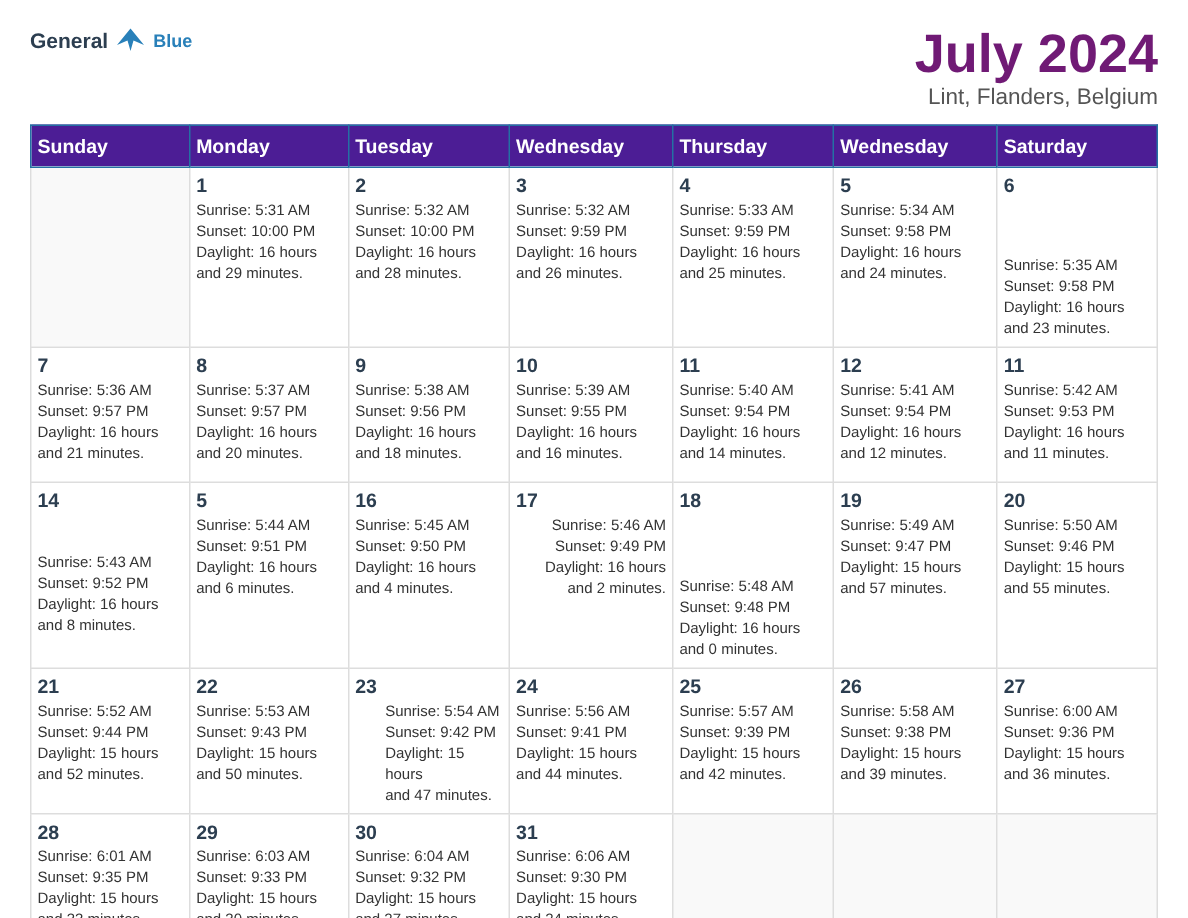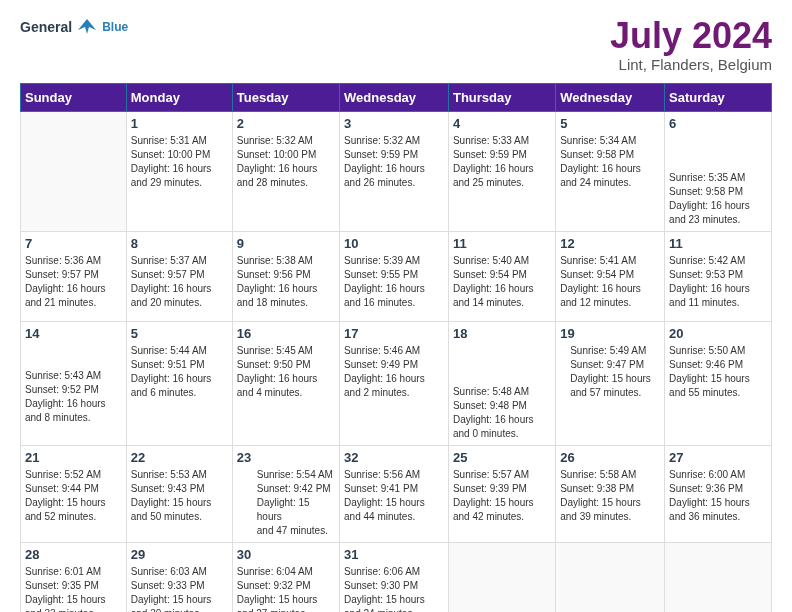--- a/index.html
+++ b/index.html
@@ -239,35 +239,35 @@
         </td>
         <td>
           <span class="day-num">16</span>
           <div class="day-info" style="white-space: pre-line;">Sunrise: 5:45 AM
 Sunset: 9:50 PM
 Daylight: 16 hours
 and 4 minutes.</div>
         </td>
         <td>
           <span class="day-num">17</span>
-          <div class="day-info" style="white-space: pre-line;">Sunrise: 5:46 AM
+          <div class="day-info" style="white-space: pre-line; text-align: right;">Sunrise: 5:46 AM
 Sunset: 9:49 PM
 Daylight: 16 hours
 and 2 minutes.</div>
         </td>
         <td>
           <span class="day-num">18</span>
           <div class="day-info" style="white-space: pre-line; margin-top: 44px;">Sunrise: 5:48 AM
 Sunset: 9:48 PM
 Daylight: 16 hours
 and 0 minutes.</div>
         </td>
         <td>
           <span class="day-num">19</span>
-          <div class="day-info" style="white-space: pre-line; margin-left: 10px;">Sunrise: 5:49 AM
+          <div class="day-info" style="white-space: pre-line;">Sunrise: 5:49 AM
 Sunset: 9:47 PM
 Daylight: 15 hours
 and 57 minutes.</div>
         </td>
         <td>
           <span class="day-num">20</span>
           <div class="day-info" style="white-space: pre-line;">Sunrise: 5:50 AM
 Sunset: 9:46 PM
 Daylight: 15 hours
 and 55 minutes.</div>
@@ -289,21 +289,21 @@
 and 50 minutes.</div>
         </td>
         <td>
           <span class="day-num">23</span>
           <div class="day-info" style="white-space: pre-line; margin-left: 20px;">Sunrise: 5:54 AM
 Sunset: 9:42 PM
 Daylight: 15 hours
 and 47 minutes.</div>
         </td>
         <td>
-          <span class="day-num">32</span>
+          <span class="day-num">24</span>
           <div class="day-info" style="white-space: pre-line;">Sunrise: 5:56 AM
 Sunset: 9:41 PM
 Daylight: 15 hours
 and 44 minutes.</div>
         </td>
         <td>
           <span class="day-num">25</span>
           <div class="day-info" style="white-space: pre-line;">Sunrise: 5:57 AM
 Sunset: 9:39 PM
 Daylight: 15 hours

